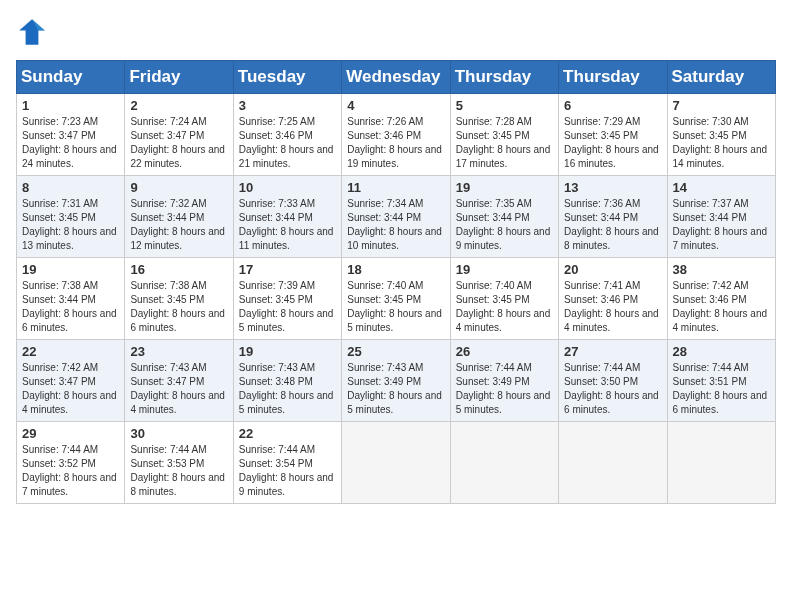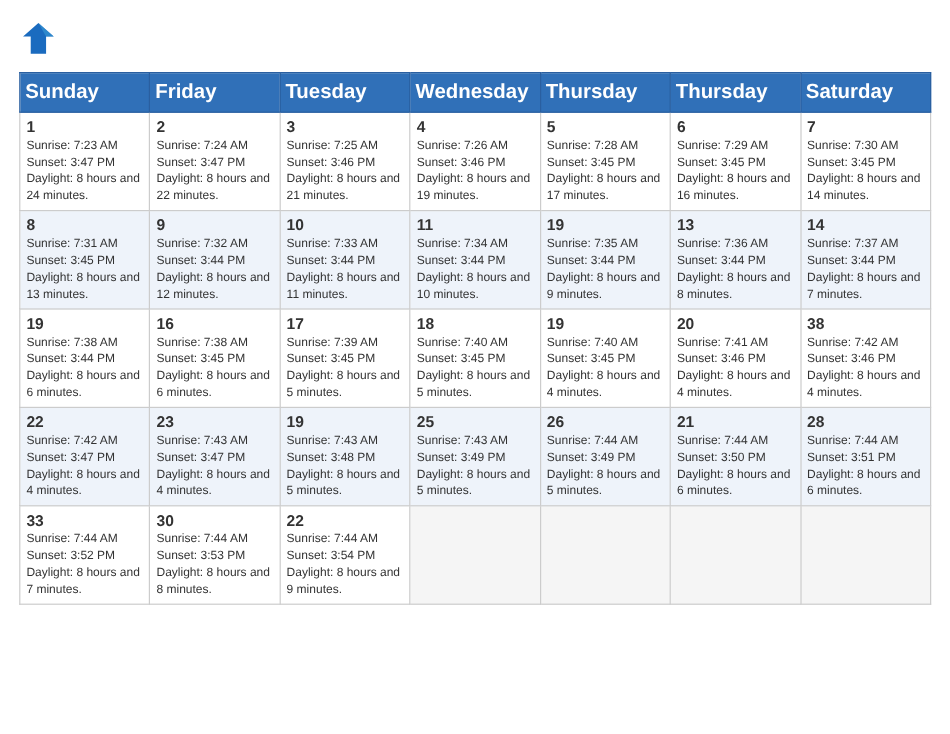--- a/index.html
+++ b/index.html
@@ -329,39 +329,39 @@
       </td>
         <td>
         <span class="day-num">26</span>
         <div class="day-info">
           Sunrise: 7:44 AM<br>
           Sunset: 3:49 PM<br>
           Daylight: 8 hours and 5 minutes.
         </div>
       </td>
         <td>
-        <span class="day-num">21</span>
+        <span class="day-num">27</span>
         <div class="day-info">
           Sunrise: 7:44 AM<br>
           Sunset: 3:50 PM<br>
           Daylight: 8 hours and 6 minutes.
         </div>
       </td>
         <td>
         <span class="day-num">28</span>
         <div class="day-info">
           Sunrise: 7:44 AM<br>
           Sunset: 3:51 PM<br>
           Daylight: 8 hours and 6 minutes.
         </div>
       </td>
       </tr>
       <tr>
         <td>
-        <span class="day-num">33</span>
+        <span class="day-num">29</span>
         <div class="day-info">
           Sunrise: 7:44 AM<br>
           Sunset: 3:52 PM<br>
           Daylight: 8 hours and 7 minutes.
         </div>
       </td>
         <td>
         <span class="day-num">30</span>
         <div class="day-info">
           Sunrise: 7:44 AM<br>

